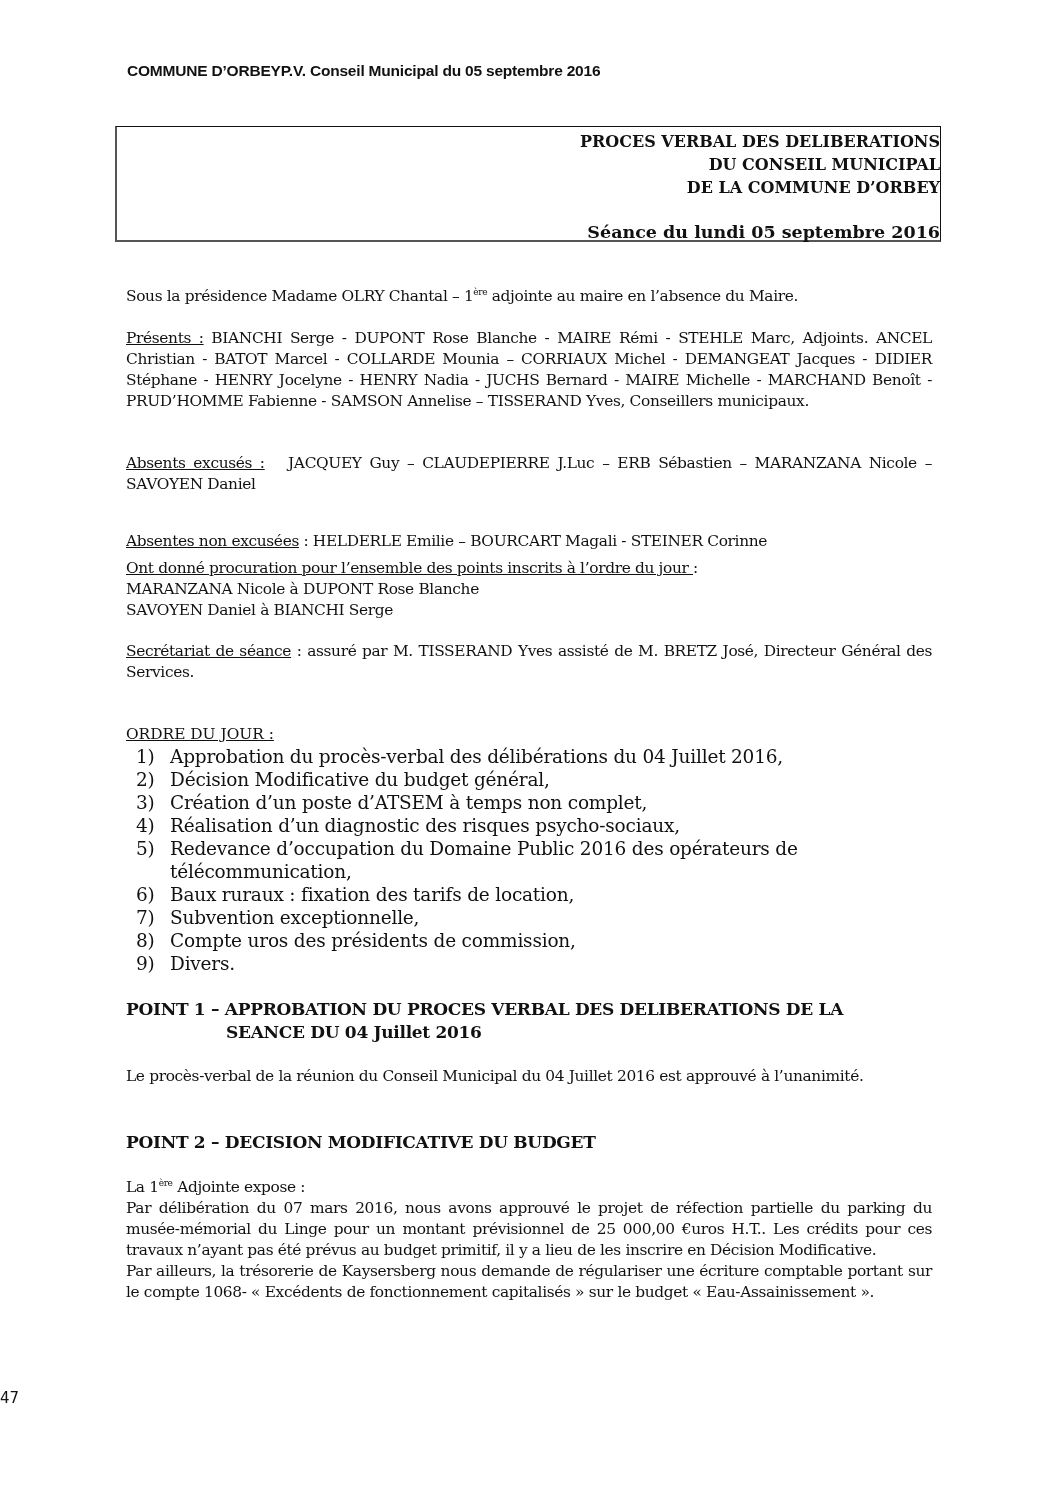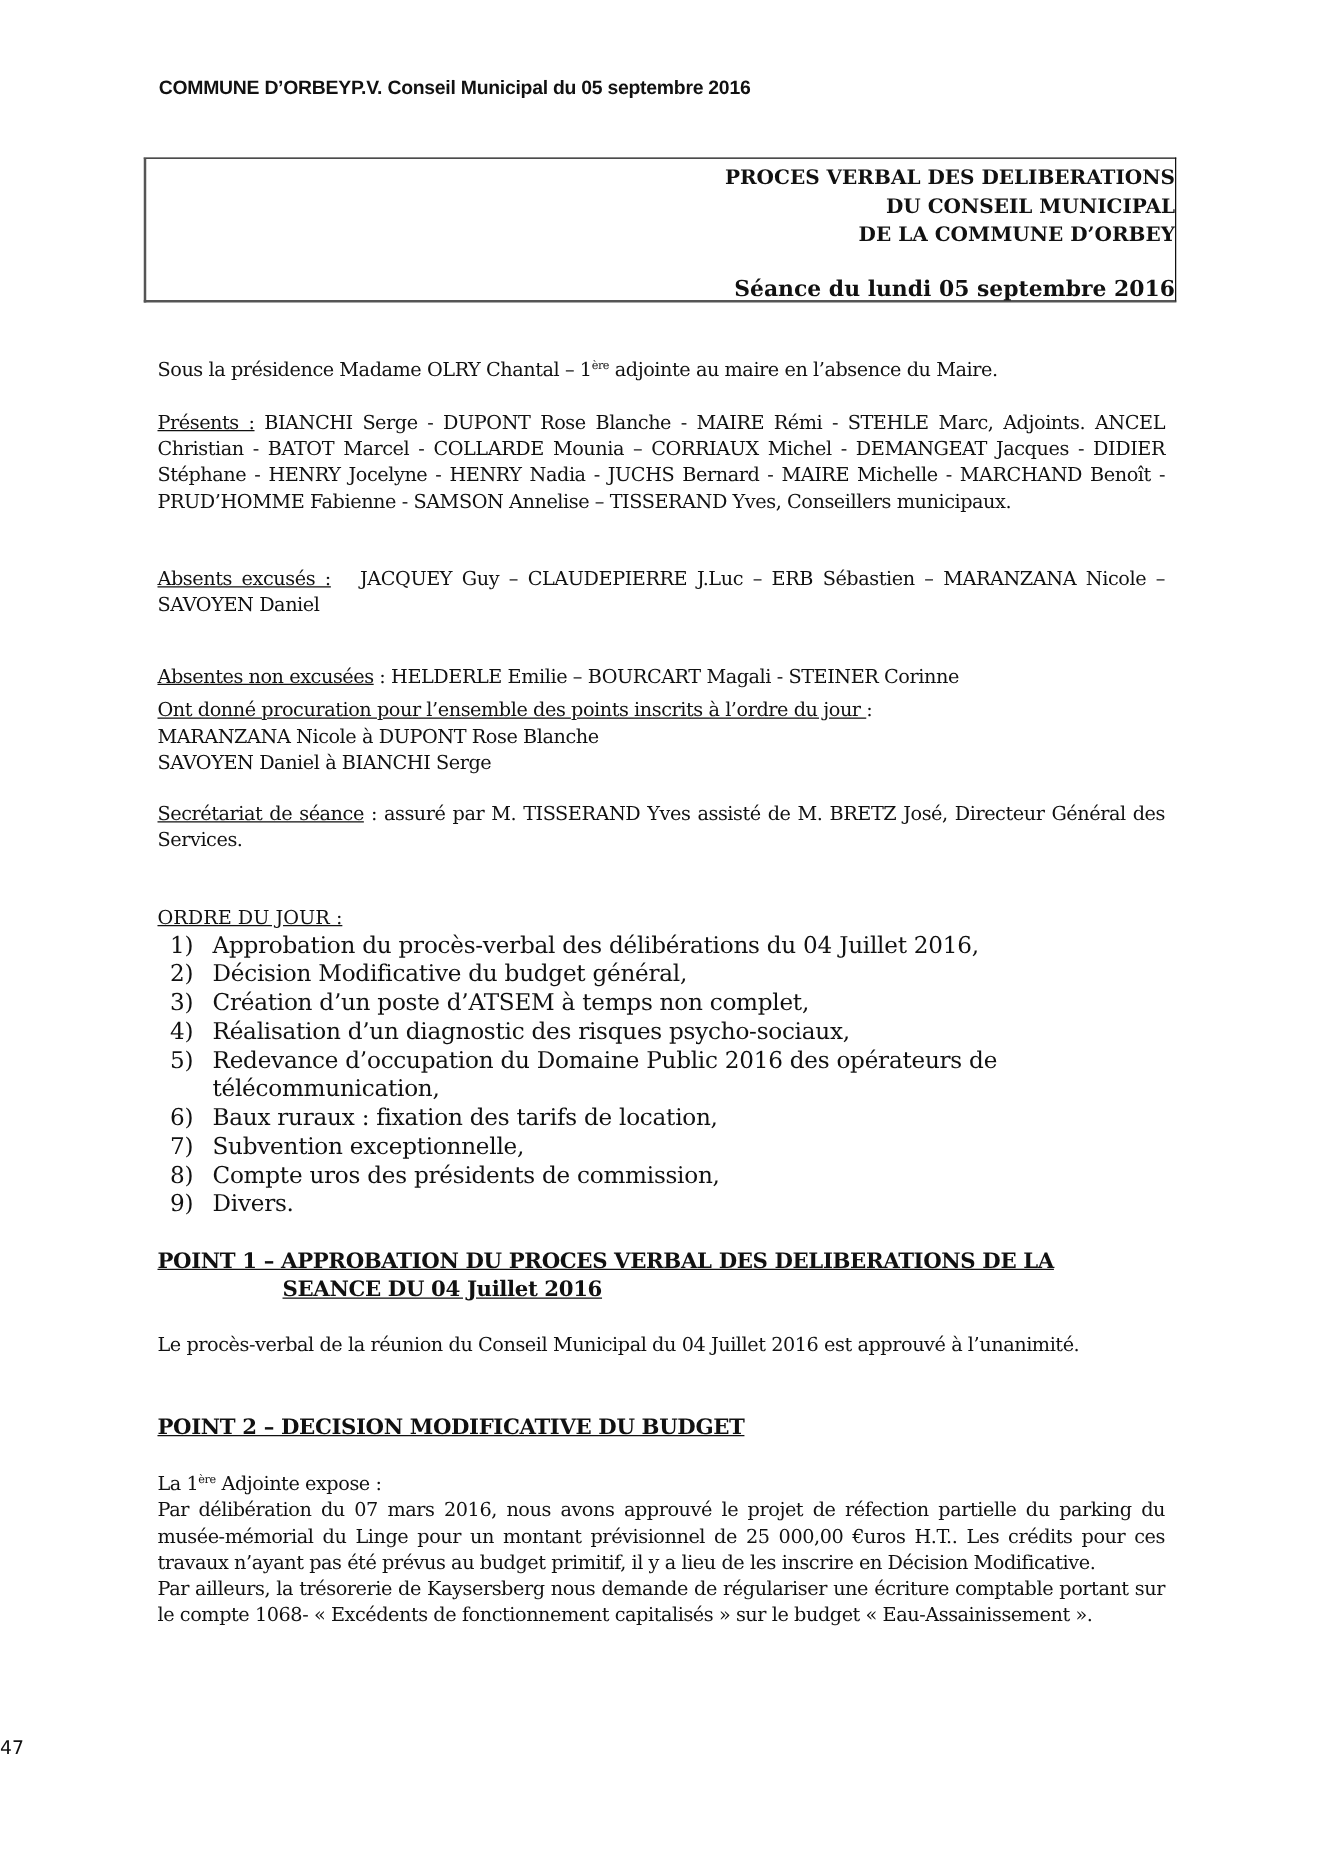--- a/index.html
+++ b/index.html
@@ -39,21 +39,21 @@
       list-style: none; margin: 0; padding: 0;
       font-size: 18.5px; line-height: 23px; letter-spacing: -0.2px;
     }
     .agenda li { display: flex; }
     .agenda .num { width: 44px; text-align: right; padding-right: 0; box-sizing: border-box; flex: none; }
     .agenda .num span { display: inline-block; width: 34px; text-align: left; padding-left: 0; }
     .agenda .txt { flex: 1; }
     .point-h {
       position: absolute; left: 126px; width: 806px;
       font-weight: bold; font-size: 17px; line-height: 23px;
-      text-decoration: underline; letter-spacing: -0.3px;
+      letter-spacing: -0.3px;
     }
     .point-h .cont { display: block; padding-left: 100px; }
     .page-num {
       position: absolute; top: 1389px; left: 0; width: 1058px; text-align: left;
       font-family: "DejaVu Sans", sans-serif; font-size: 15px;
     }
   </style>
 </head>
 <body>
 

